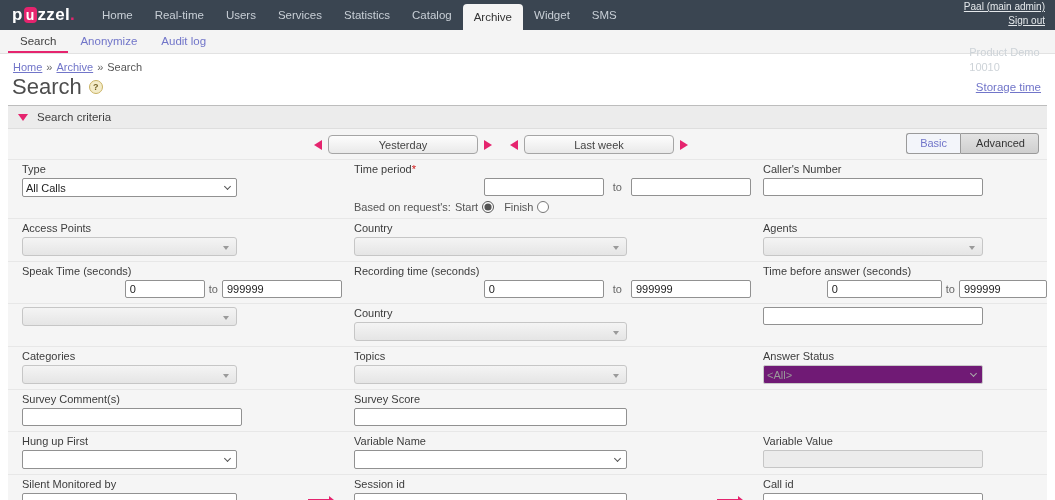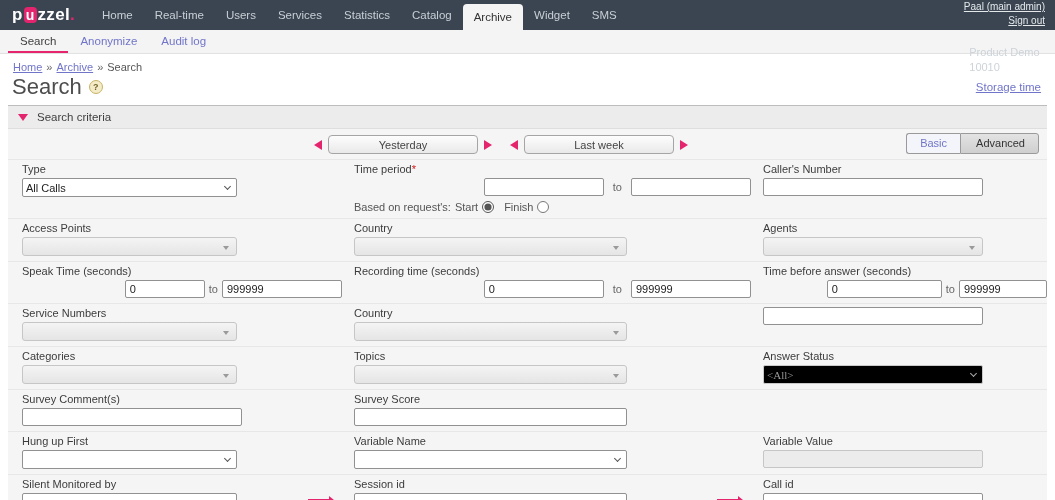--- a/index.html
+++ b/index.html
@@ -63,21 +63,21 @@
   .tinput { height:18px; border:1px solid #919191; border-radius:2px; background:#fff; font-size:11px; padding:0 4px; font-family:inherit; color:#222; }
   .tinput:disabled, .dinput { background:#ececec; border-color:#c6c6c6; color:#888; }
   .w215 { width:215px; } .w273 { width:273px; } .w220 { width:220px; }
   .w120 { width:120px; } .w115 { width:115px; } .w88 { width:88px; } .w80 { width:80px; }
   .rangerow { display:flex; align-items:center;justify-content:flex-end; }
   .totext { color:#666; font-size:11px; margin:0 9px; }
   .totight { margin:0 4px; }
 
   .selwrap { position:relative; display:inline-block; }
   .sel { appearance:none; -webkit-appearance:none; width:100%; height:19px; border:1px solid #919191; border-radius:2px; background:#fff; font-size:11px; padding:0 18px 0 3px; font-family:inherit; color:#222; }
-  .sel.gray { color:#999; border-color:#c9c9c9; background:#000000;font-family:Liberation Serif, serif; }
+  .sel.gray { color:#999; border-color:#c9c9c9; background:#701a75; }
   .caret-v { position:absolute; right:7px; top:6px; width:5px; height:5px; border-right:1px solid #555; border-bottom:1px solid #555; transform:rotate(45deg); pointer-events:none; }
   .caret-v.gray { border-color:#aaa; }
 
   .dd { height:19px; border:1px solid #c6c6c6; border-radius:3px; background:linear-gradient(#f4f4f4,#e5e5e5); position:relative; }
   .dcaret { position:absolute; right:7px; top:8px; width:0; height:0; border-left:3.5px solid transparent; border-right:3.5px solid transparent; border-top:4px solid #9a9a9a; }
 
   .radiorow { margin-top:5px; font-size:11px; color:#555; display:flex; align-items:center; }
   .radiorow input[type=radio] { width:12px; height:12px; margin:0 10px 0 4px; accent-color:#555; }
   .radiolabel { margin-left:4px; }
 
@@ -228,21 +228,20 @@
         <div class="rangerow">
           <input class="tinput w115" type="text" value="0" style="">
           <span class="totext totight">to</span>
           <input class="tinput w88" type="text" value="999999" style="">
         </div>
       </div>
     </div>
 
     <div class="frow">
       <div class="cell">
-        <label class="flabel">Service Numbers</label>
         <div class="dd w215">
             <span class="dcaret"></span>
           </div>
       </div>
       <div class="cell">
         <label class="flabel">Country</label>
         <div class="dd w273">
             <span class="dcaret"></span>
           </div>
       </div>

